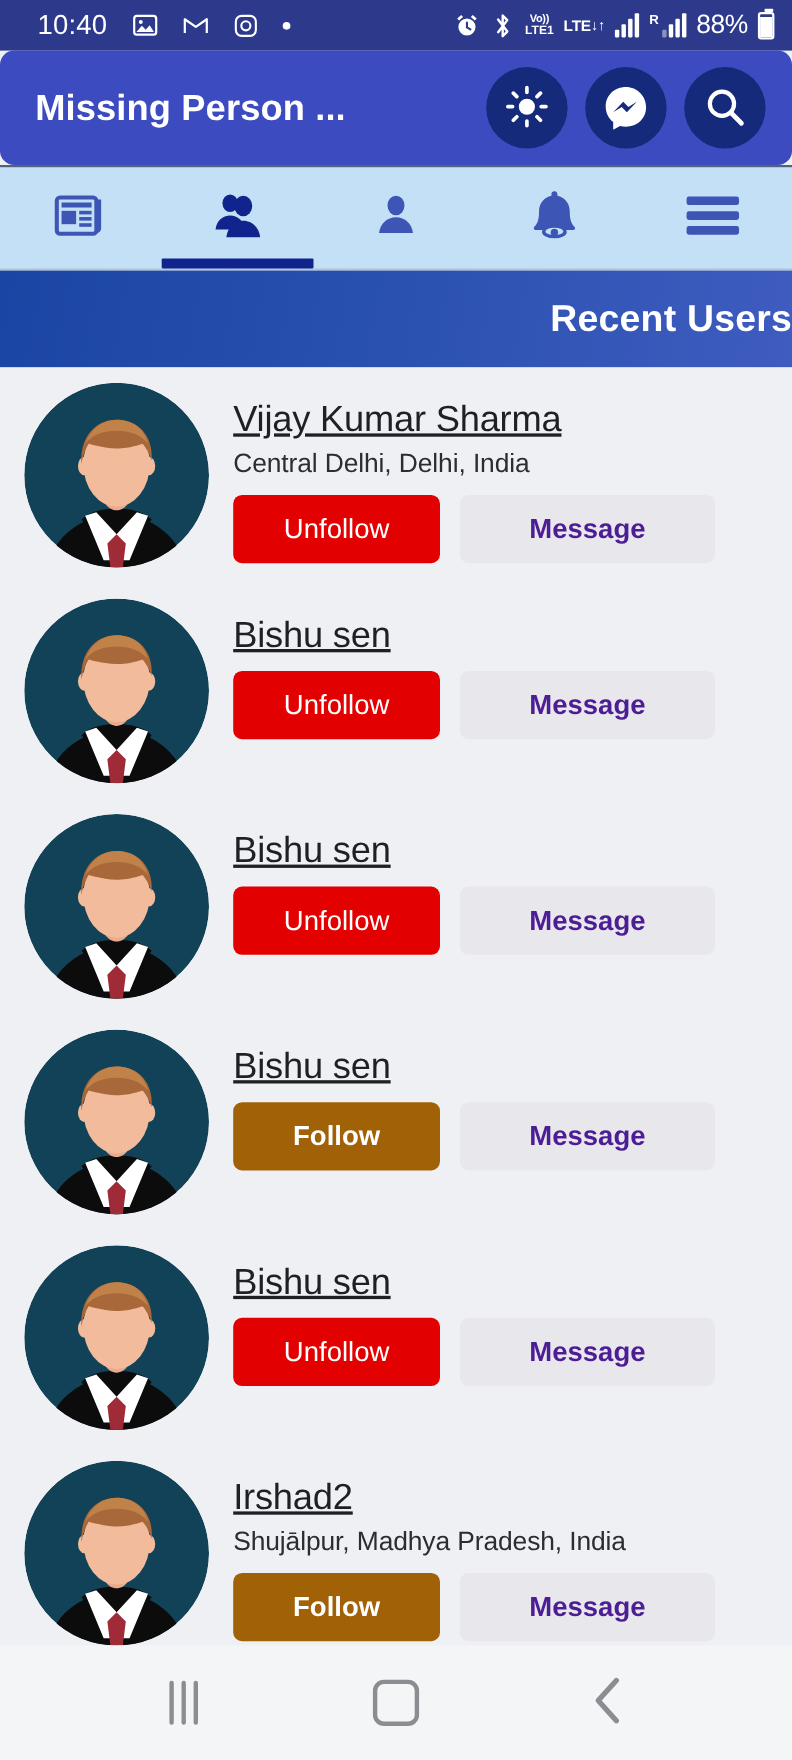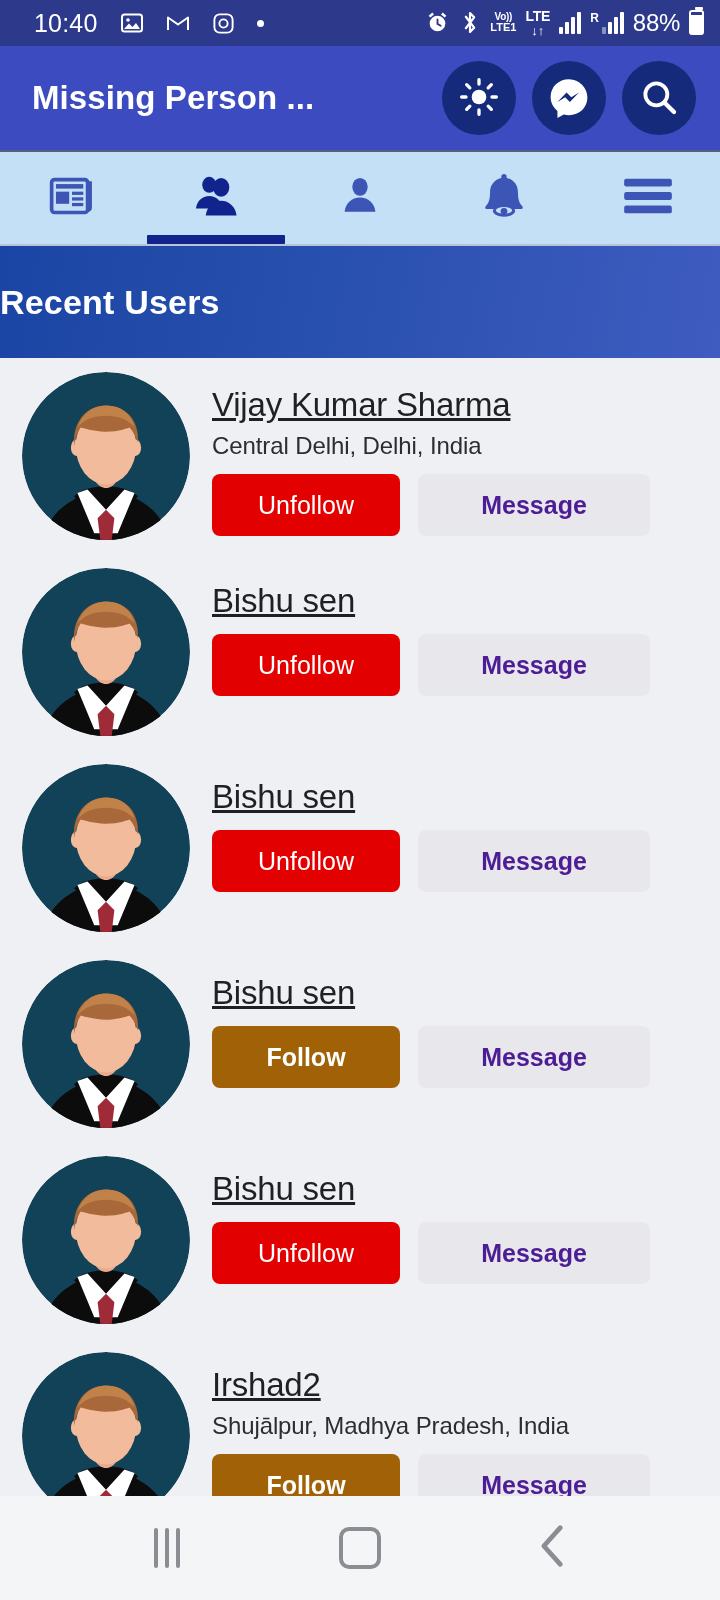--- a/index.html
+++ b/index.html
@@ -17,41 +17,41 @@
     display: flex; align-items: center; justify-content: space-between;
     padding: 0 16px 0 34px; flex: none;
   }
   .sb-left { display: flex; align-items: center; gap: 22px; }
   .sb-right { display: flex; align-items: center; gap: 9px; }
   .sb-time { font-size: 25px; font-weight: 500; letter-spacing: .2px; }
   .sb-ic { display: inline-flex; align-items: center; justify-content: center; }
   .sb-dot { width: 7px; height: 7px; border-radius: 50%; background: #fff; display: inline-block; }
   .volte { display: flex; flex-direction: column; align-items: center; line-height: 1; font-size: 11px; font-weight: 700; }
   .volte span:first-child { font-size: 10px; letter-spacing: -.3px; }
-  .lte-blk { display: flex; flex-direction: column; align-items: center; line-height: 1.05; font-weight: 700; }
+  .lte-blk { display: flex; align-items: center; line-height: 1.05; font-weight: 700; }
   .lte-blk .l1 { font-size: 14px; letter-spacing: -.2px; }
   .lte-blk .l2 { font-size: 13px; }
   .batt-pct { font-size: 24px; font-weight: 500; letter-spacing: -.3px; text-align: center; }
   .batt {
     width: 15px; height: 25px; border: 2px solid #fff; border-radius: 3px;
     position: relative; background: linear-gradient(to top, #fff 88%, transparent 88%);
   }
   .batt::before { content:""; position:absolute; top:-5px; left:3.5px; width:8px; height:3px; background:#fff; border-radius:1px; }
   .sig { display: flex; align-items: flex-end; gap: 2px; height: 22px; }
   .sig i { display:block; width:4px; background:#fff; border-radius:1px; }
   .sig i:nth-child(1){height:7px}.sig i:nth-child(2){height:12px}.sig i:nth-child(3){height:17px}.sig i:nth-child(4){height:22px}
   .sig.dim i:nth-child(1){opacity:.45}
   .roam { display:flex; align-items:flex-end; gap:3px; }
   .roam .rtag { font-size: 12px; font-weight: 700; align-self: flex-start; line-height: 1; }
 
   
   .appbar {
     height: 104px; background: #3c4bbf;
     display: flex; align-items: center; justify-content: space-between;
-    padding: 0 24px 0 32px; flex: none;
+    padding: 0 24px 0 32px; flex: none; border-radius: 13px;
   }
   .app-title { color:#fff; font-size: 33px; font-weight: 700; letter-spacing: .1px; white-space: nowrap; }
   .appbar-actions { display:flex; align-items:center; gap: 16px; }
   .circ-btn {
     width: 74px; height: 74px; border-radius: 50%; background:#152a7a;
     display:flex; align-items:center; justify-content:center; cursor:pointer; border:none;
   }
 
   
   .tabbar {
@@ -59,23 +59,23 @@
     border-top:2px solid #55607f; border-bottom:2px solid #b7c4d4;
   }
   .tab { flex:1; position:relative; display:flex; align-items:center; justify-content:center; cursor:pointer; }
   .tab .tab-underline {
     position:absolute; bottom:0; left:50%; transform:translateX(-50%);
     width: 138px; height: 9px; background:#11248e; border-radius:1px;
   }
 
   
   .section-head {
-    height: 112px; flex:none;
+    height: 88px; flex:none;
     background: linear-gradient(100deg, #1b45a4 0%, #2850ae 45%, #3f5cc0 100%);
-    display:flex; align-items:center; justify-content:flex-start;
+    display:flex; align-items:center; justify-content:flex-end;
   }
   .section-head h2 { color:#fff; font-size: 34px; font-weight:700; letter-spacing:.2px; }
 
   
   .list { flex:1; background:#eff0f4; overflow:hidden; }
   .user-row { display:flex; align-items:flex-start; padding: 14px 32px 14px 22px; min-height:168px; }
   .avatar { width: 168px; height: 168px; flex:none; border-radius:50%; overflow:hidden; }
   .u-body { flex:1; padding-left: 22px; padding-top: 14px; display:flex; flex-direction:column; }
   .u-name { font-size: 33px; color:#1e2024; font-weight: 400; line-height: 1.16; letter-spacing:-.2px;text-decoration:underline; }
   .u-loc { font-size: 24px; color:#2b2d31; margin-top: 8px; letter-spacing:-.1px; }

